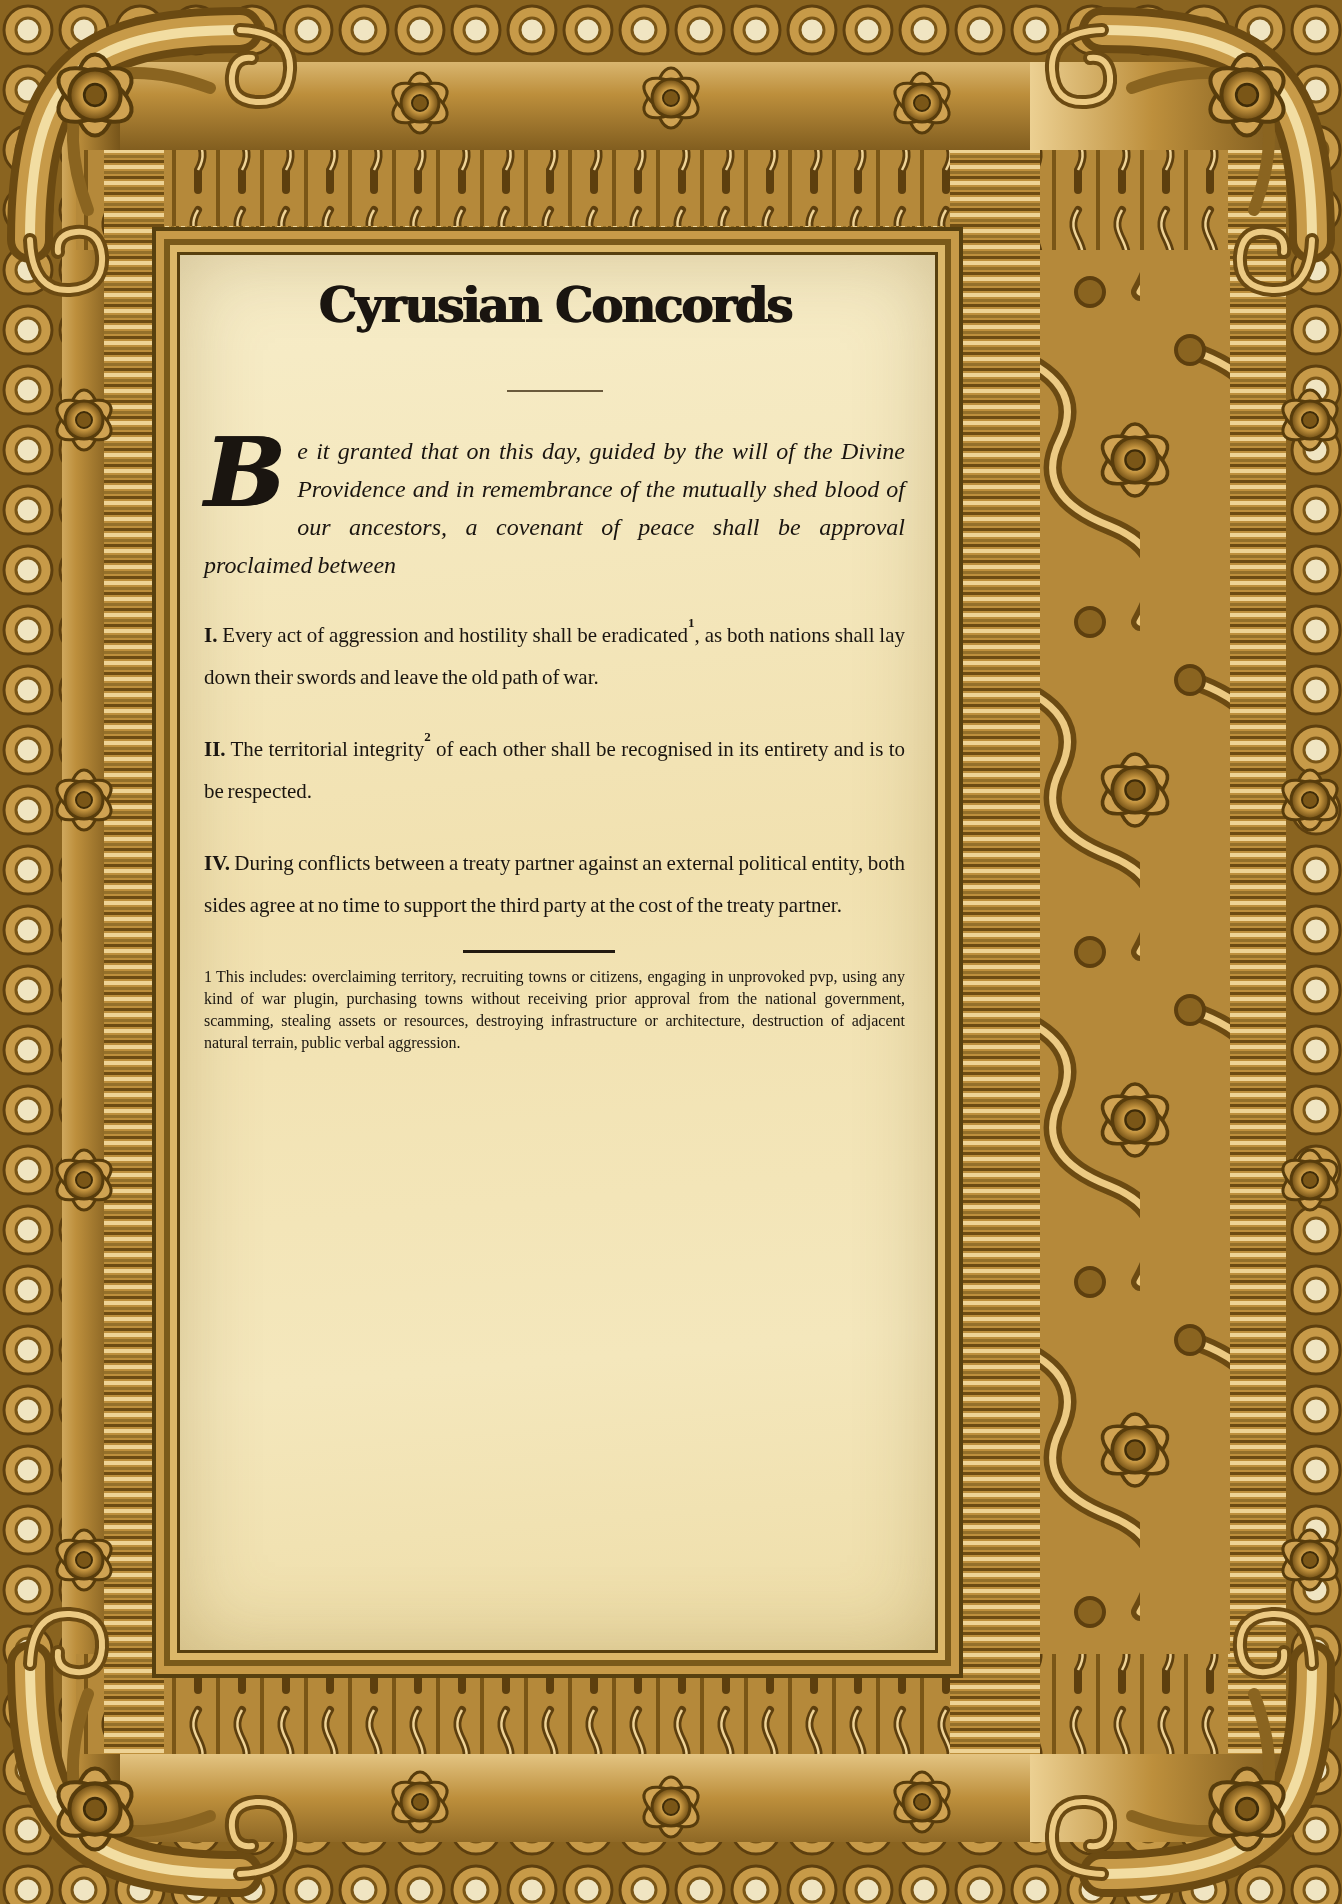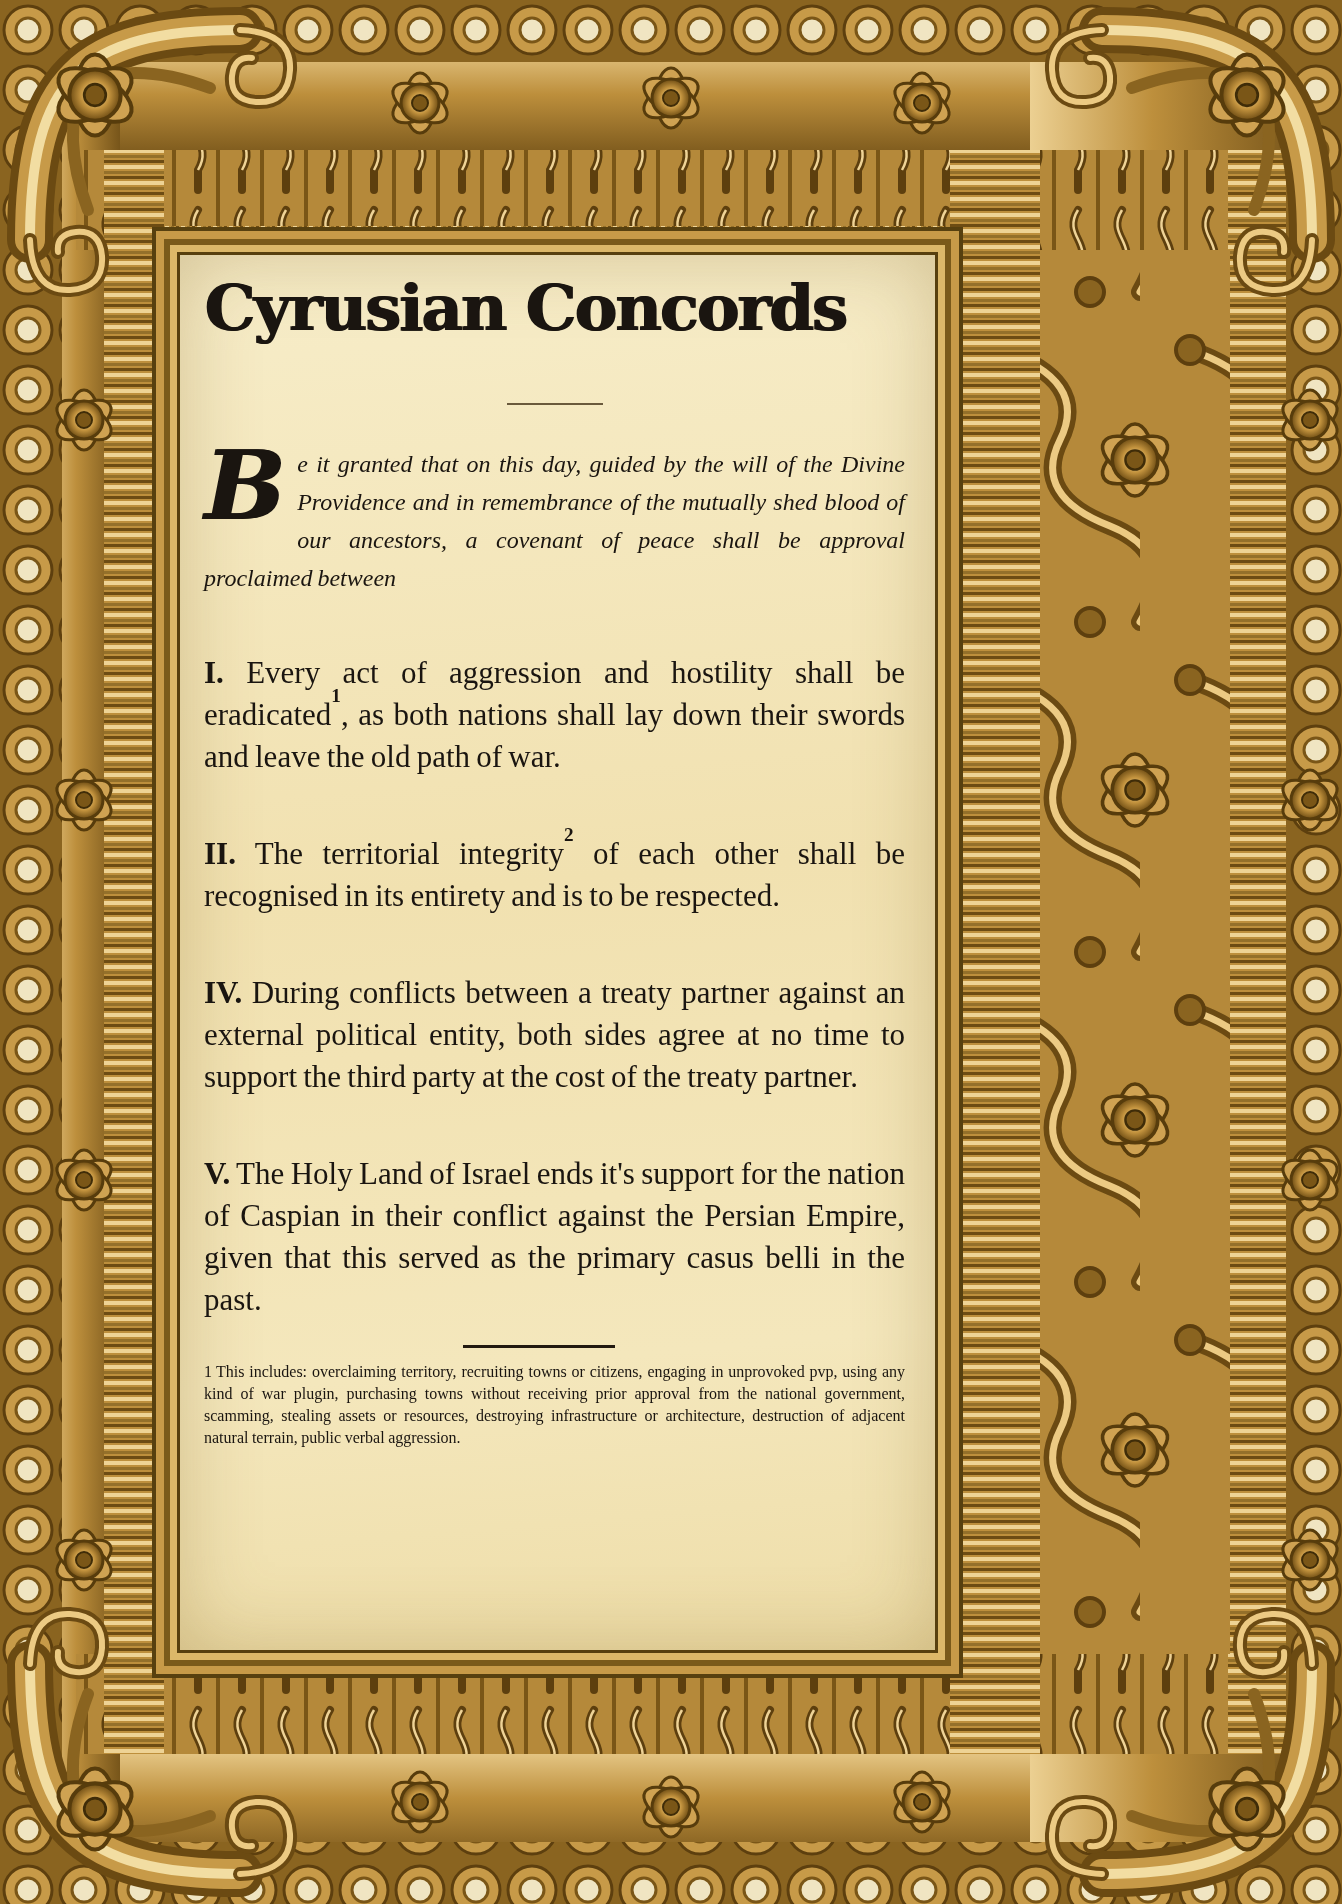--- a/index.html
+++ b/index.html
@@ -10,33 +10,33 @@
     background:linear-gradient(175deg,#f7edc9 0%,#f1e1b0 45%,#f4e7bc 78%,#eedda8 100%);
     box-shadow:
       inset 0 0 80px rgba(130,95,28,.30),
       0 0 0 3px #57400f,
       0 0 0 10px #dcb869,
       0 0 0 16px #7a5a1a,
       0 0 0 24px #c79a48,
       0 0 0 28px #57400f;}
   .content{position:relative;box-sizing:border-box;width:100%;height:100%;
     padding:12px 30px 0 24px;overflow:hidden;}
-  .doc-title{font-family:"DejaVu Serif",serif;font-weight:bold;font-size:64px;
-    letter-spacing:-2px;margin:0;line-height:1.28;
+  .doc-title{font-family:"DejaVu Serif",serif;font-weight:bold;font-size:48px;
+    letter-spacing:-2px;text-align:center;margin:8px;line-height:1.28;
     text-shadow:1.6px 0 0 #1a1510;}
   .title-divider{width:96px;height:2px;background:#6a5a3c;margin:54px auto 0;}
   .preamble{font-style:italic;font-size:24px;line-height:38px;text-align:justify;
     margin:40px 0 0;word-spacing:-1px;}
   .dropcap{float:left;font-family:"DejaVu Serif",serif;font-weight:bold;
     font-size:96px;line-height:74px;padding:4px 12px 0 0;text-shadow:1.5px 0 0 #1a1510;}
   .parties{display:flex;justify-content:space-between;align-items:baseline;
     font-size:24px;line-height:38px;}
   .sc{font-style:normal;font-variant:small-caps;letter-spacing:1.5px;}
   .and{font-style:italic;}
-  .article{font-size:31px;line-height:42px;text-align:justify;margin:55px 0 0;
+  .article{font-size:21px;line-height:42px;text-align:justify;margin:30px 0 0;
     word-spacing:-1.5px;}
   .art-num{font-weight:bold;}
   .fn-ref{font-size:0.62em;font-weight:bold;position:relative;top:-0.6em;line-height:0;}
   .footnote-divider{width:152px;height:3px;background:#221a10;margin:24px auto 0;
     transform:translateX(-16px);}
   .footnotes{margin-top:6px;}
   .footnote{font-size:16px;line-height:22px;text-align:justify;margin:13px 0 0;
     word-spacing:-0.5px;}
   .fn-num{margin-right:4px;}
 </style>
@@ -187,21 +187,20 @@
 
       <p class="preamble">
         <span class="dropcap">B</span>
         <span>e it granted that on this day, guided by the will of the Divine Providence and in remembrance of the mutually shed blood of our ancestors, a covenant of peace shall be approval proclaimed between</span>
       </p>
 
       <div>
           <p class="article"><b class="art-num">I.</b> Every act of aggression and hostility shall be eradicated<sup class="fn-ref">1</sup>, as both nations shall lay down their swords and leave the old path of war.</p>
           <p class="article"><b class="art-num">II.</b> The territorial integrity<sup class="fn-ref">2</sup> of each other shall be recognised in its entirety and is to be respected.</p>
           <p class="article"><b class="art-num">IV.</b> During conflicts between a treaty partner against an external political entity, both sides agree at no time to support the third party at the cost of the treaty partner.</p>
-          <p class="article"><b class="art-num">V.</b> The Holy Land of Israel ends it's support for the nation of Caspian in their conflict against the Persian Empire, given that this served as the primary casus belli in the past.</p>
         </div>
 
       <div class="footnote-divider"></div>
 
       <div class="footnotes">
           <p class="footnote"><span class="fn-num">1</span>This includes: overclaiming territory, recruiting towns or citizens, engaging in unprovoked pvp, using any kind of war plugin, purchasing towns without receiving prior approval from the national government, scamming, stealing assets or resources, destroying infrastructure or architecture, destruction of adjacent natural terrain, public verbal aggression.</p>
         </div>
 
     </div>
   </div>

